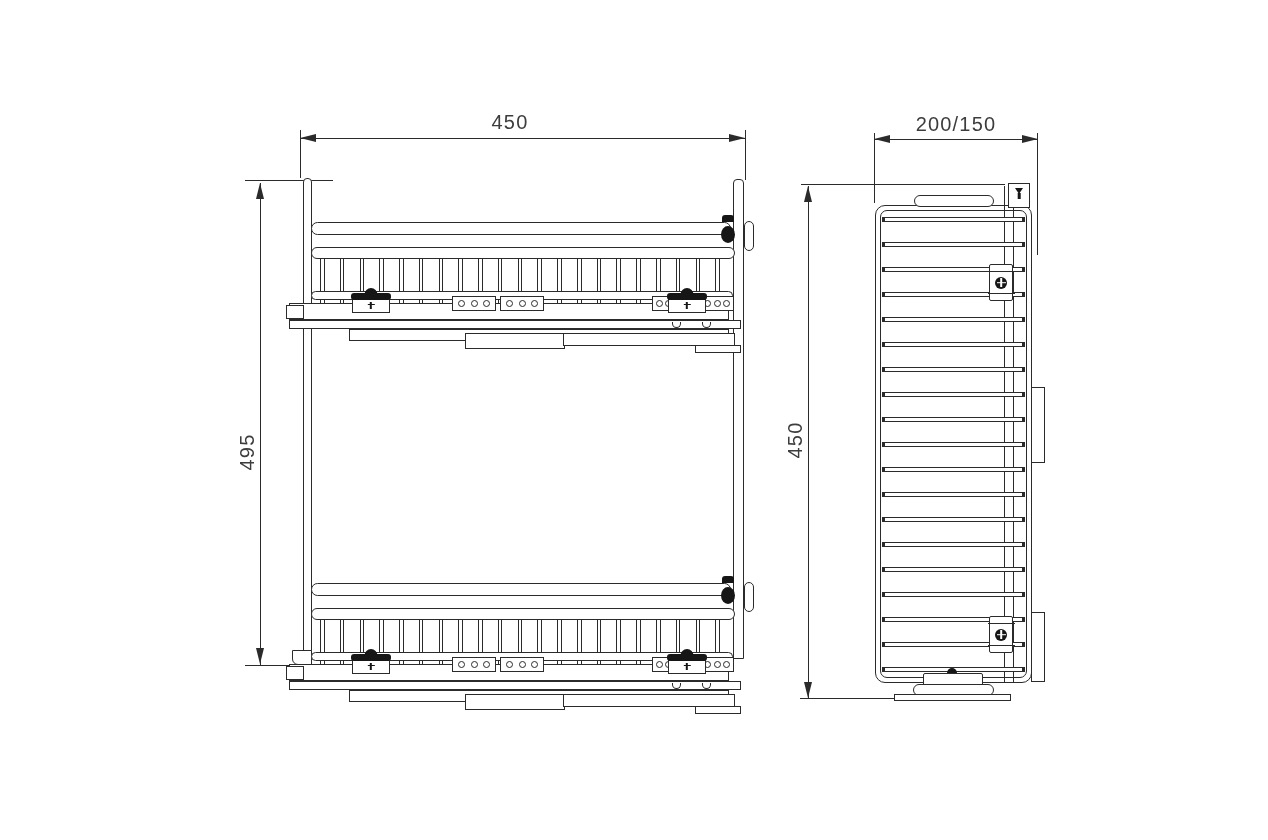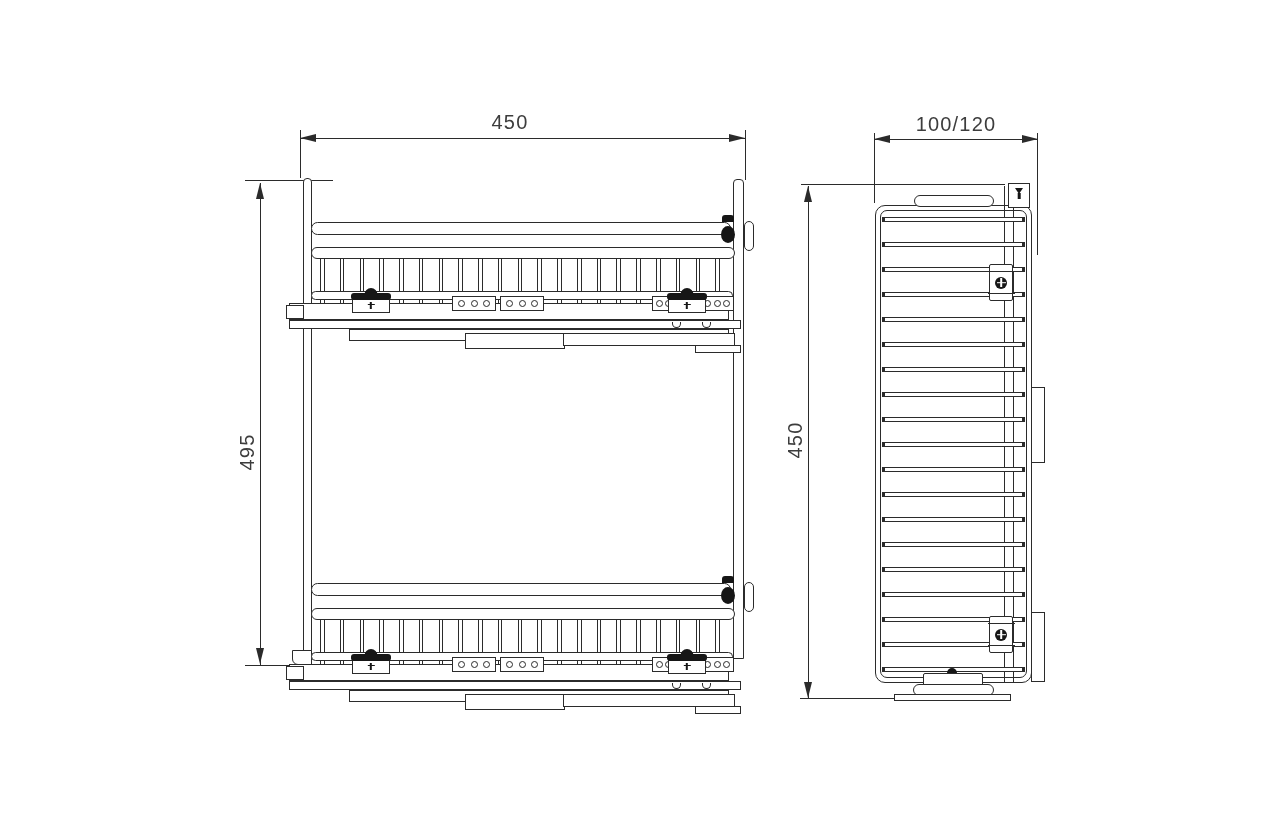--- a/index.html
+++ b/index.html
@@ -214,21 +214,21 @@
       </div>
 
       <div class="a tabk" style="left:722px;top:576px;width:12px;height:7px;"></div>
       <div class="a knob" style="left:721px;top:587px;width:14px;height:17px;"></div>
       <div class="a b" style="left:744px;top:582px;width:10px;height:30px;border-radius:5px;"></div>
     </div>
   </div>
 
   <div>
 
-    <div class="a dim" style="left:896px;top:114px;width:120px;">100/120</div>
+    <div class="a dim" style="left:896px;top:114px;width:120px;">200/150</div>
     <div class="a hl" style="left:874px;top:139px;width:164px;"></div>
     <div class="a arl" style="left:874px;top:135px;"></div>
     <div class="a arr" style="left:1022px;top:135px;"></div>
     <div class="a vl" style="left:874px;top:133px;height:70px;"></div>
     <div class="a vl" style="left:1037px;top:133px;height:122px;"></div>
 
     <div class="a dim rot" style="left:755px;top:430px;width:80px;">450</div>
     <div class="a vl" style="left:808px;top:186px;height:512px;"></div>
     <div class="a aru" style="left:804px;top:186px;"></div>
     <div class="a ard" style="left:804px;top:682px;"></div>

